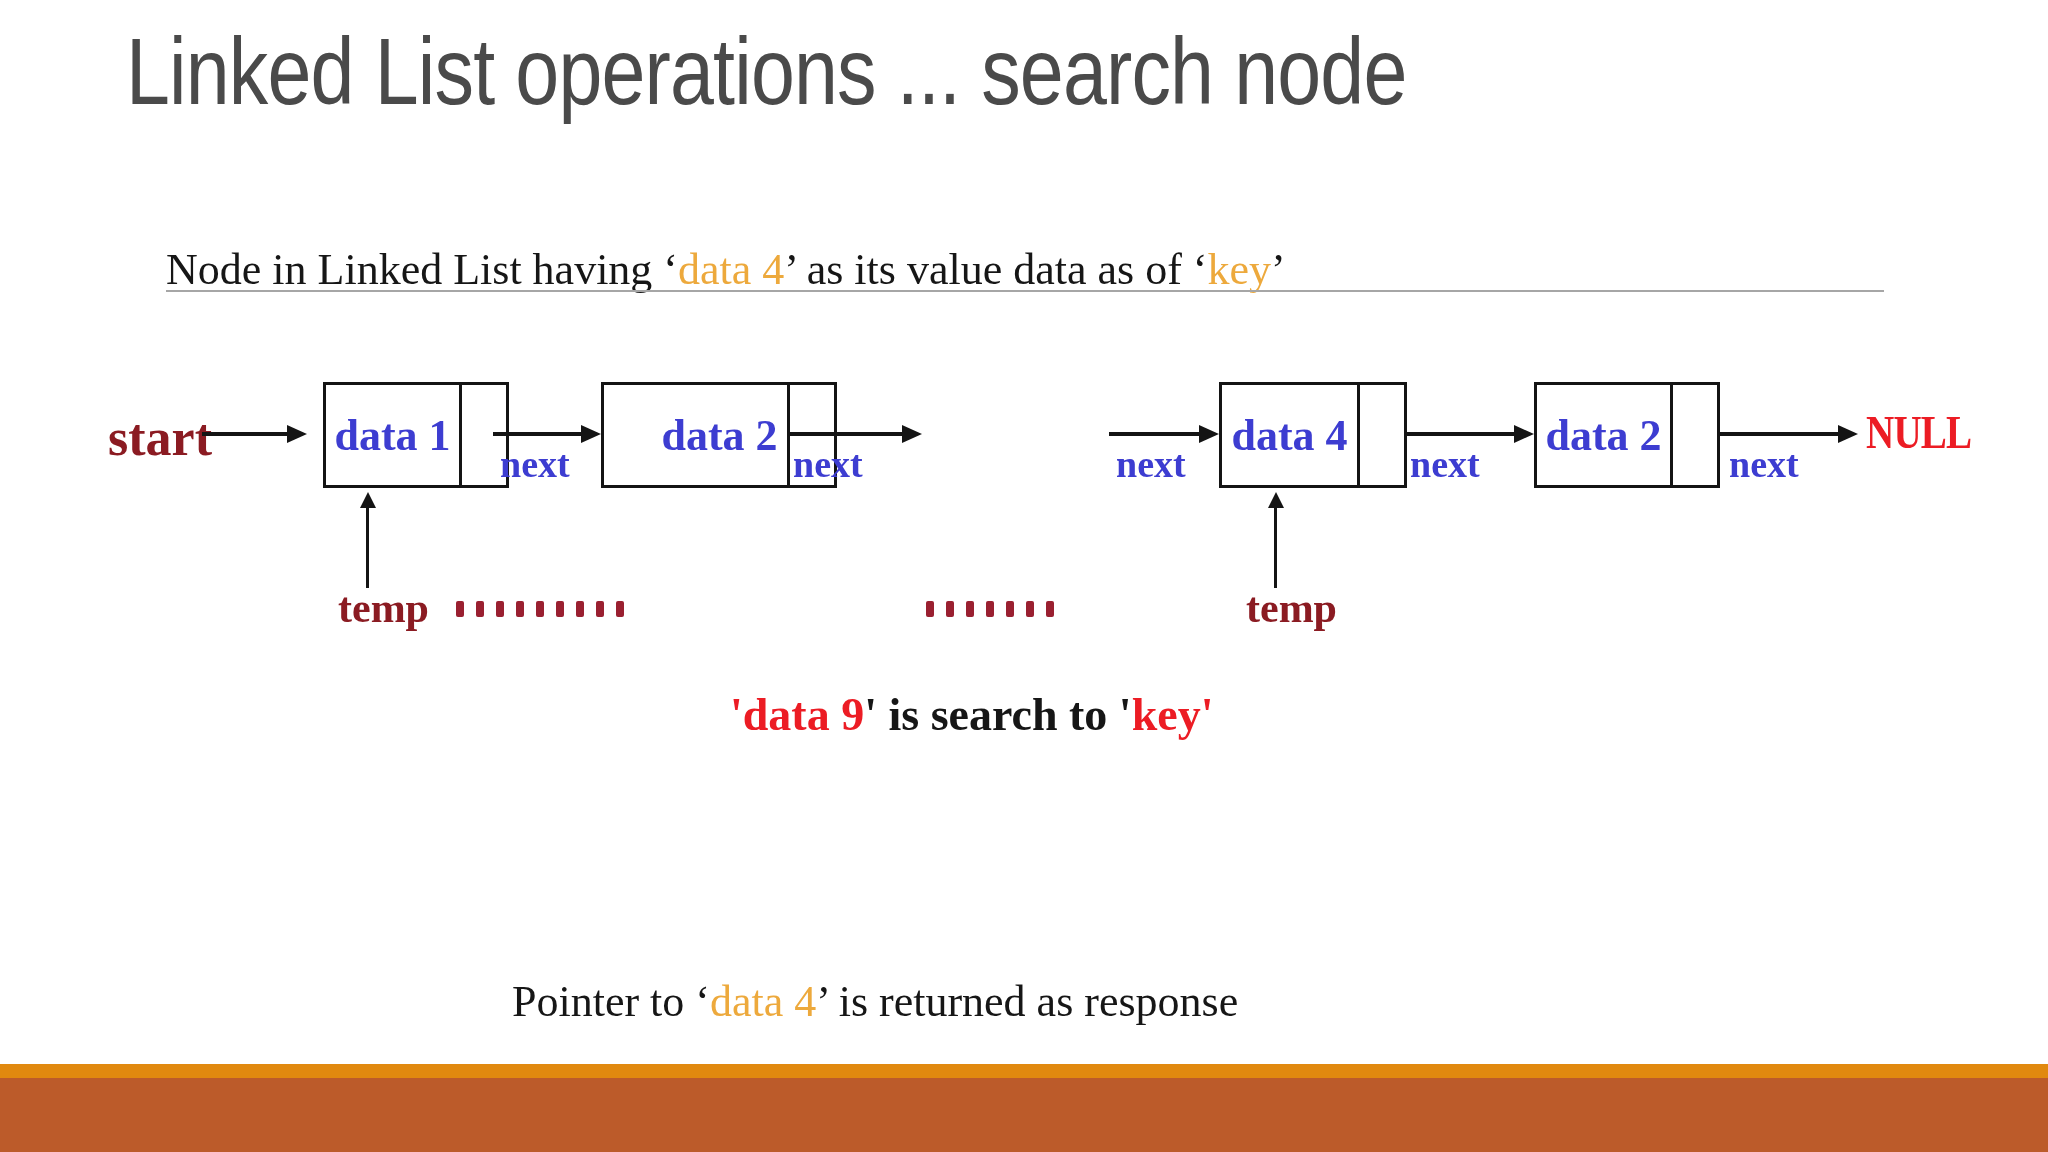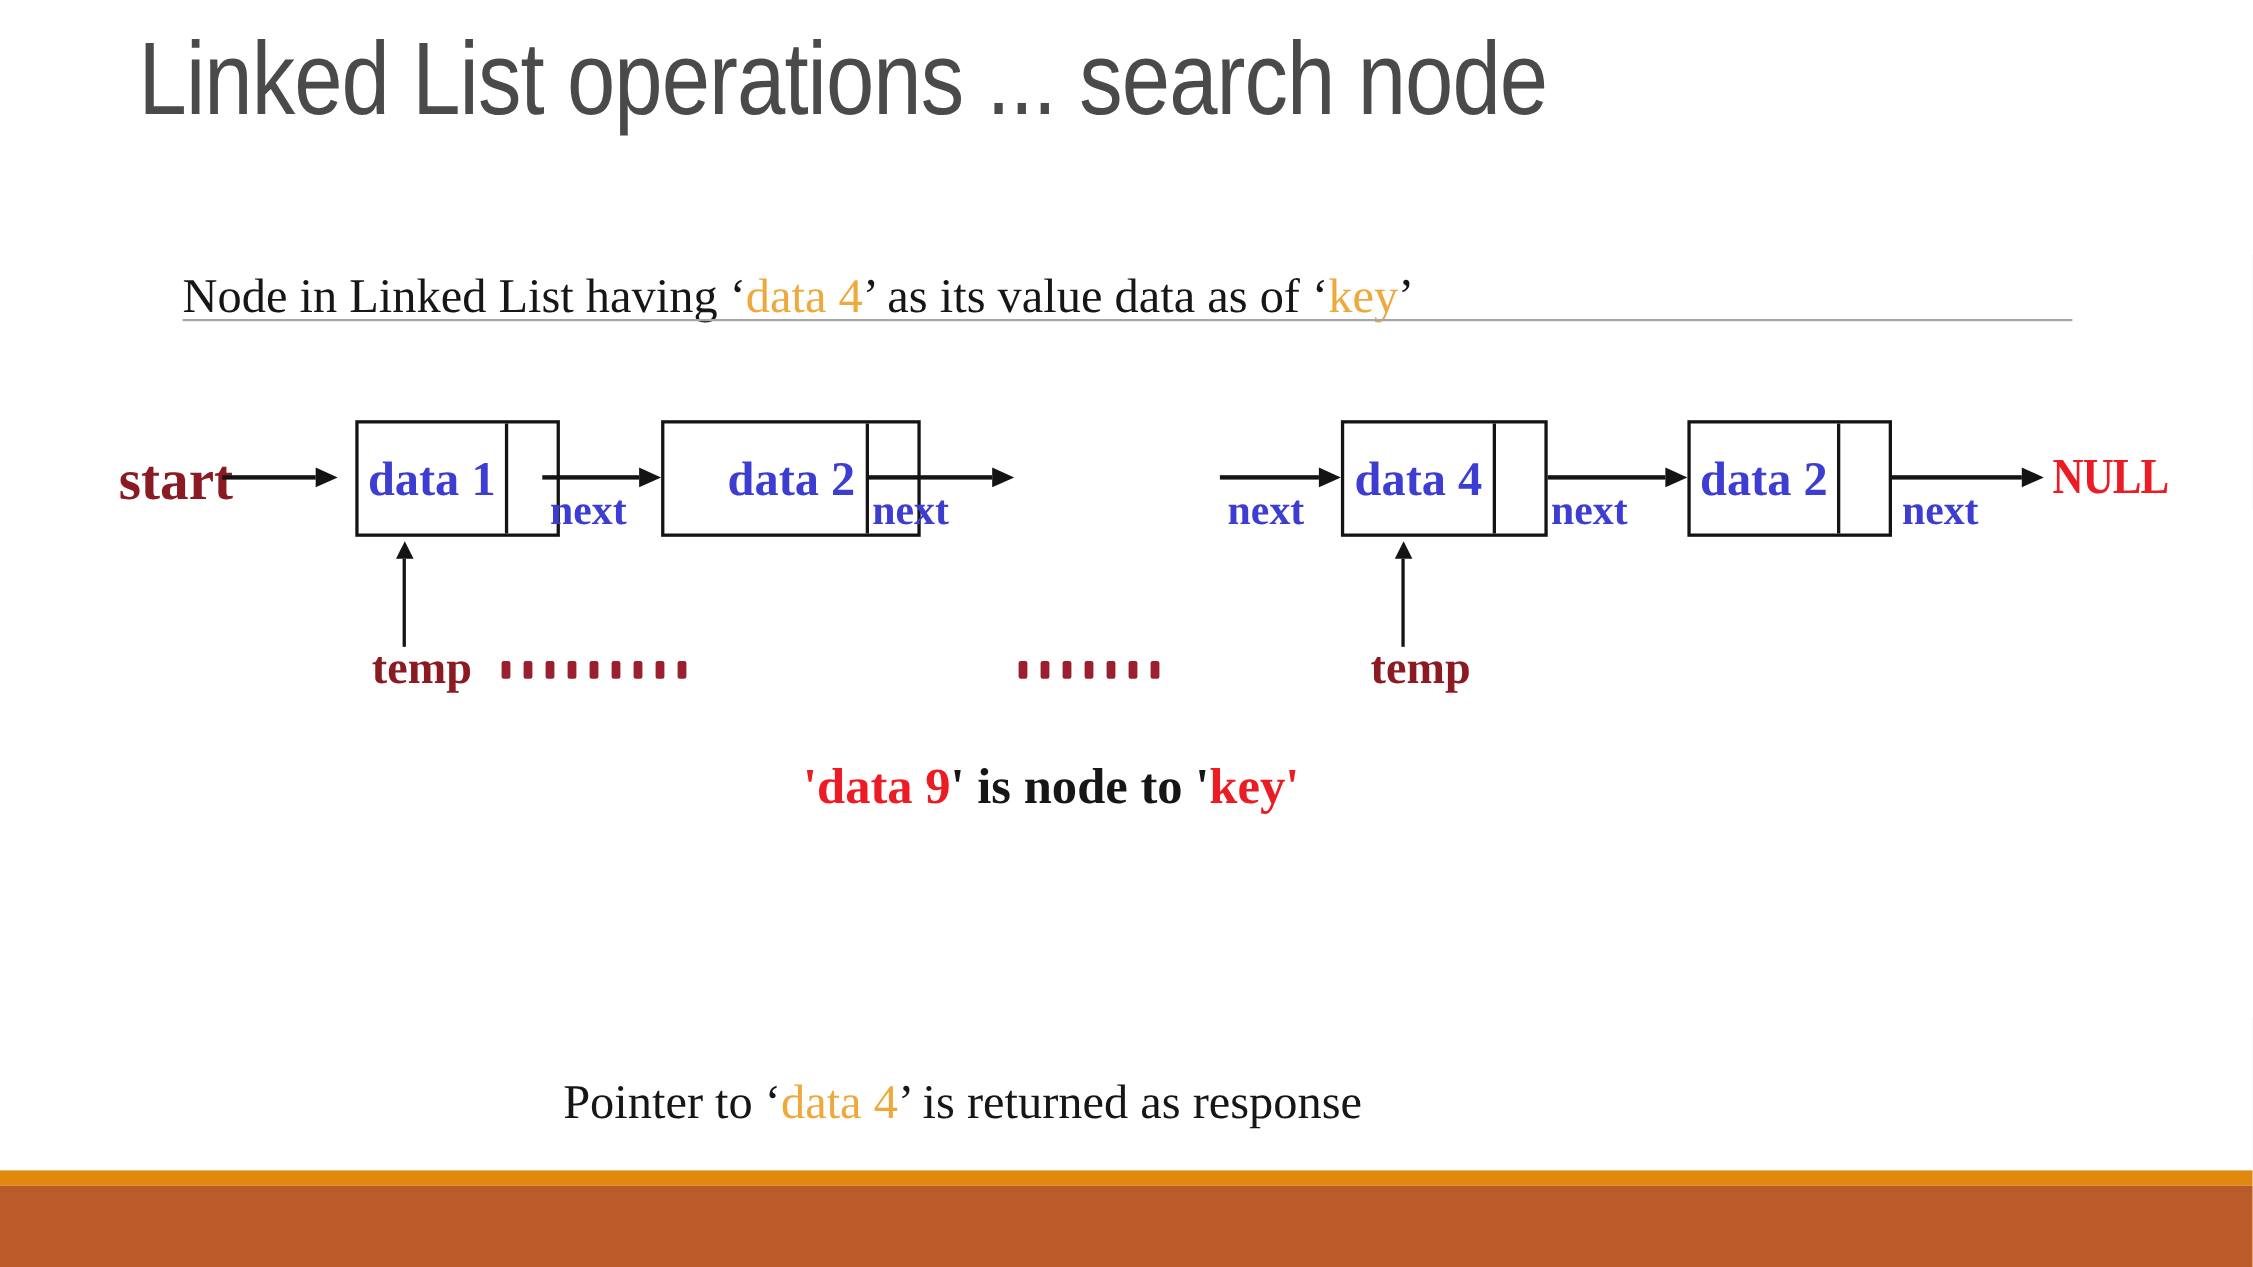--- a/index.html
+++ b/index.html
@@ -177,20 +177,20 @@
   <div class="dots" style="left:926px;">
       <i class="dot"></i>
       <i class="dot"></i>
       <i class="dot"></i>
       <i class="dot"></i>
       <i class="dot"></i>
       <i class="dot"></i>
       <i class="dot"></i>
     </div>
 
-  <div class="equality"><span class="c-red">'data 9</span><span class="c-black">' is node to '</span><span class="c-red">key'</span></div>
+  <div class="equality"><span class="c-red">'data 9</span><span class="c-black">' is search to '</span><span class="c-red">key'</span></div>
 
   <div class="footer-text"><span class="c-black">Pointer to ‘</span><span class="c-orange">data 4</span><span class="c-black">’ is returned as response</span></div>
 
   <div class="bar-strip"></div>
   <div class="bar-main"></div>
 
 </div>
 
 </body></html>

